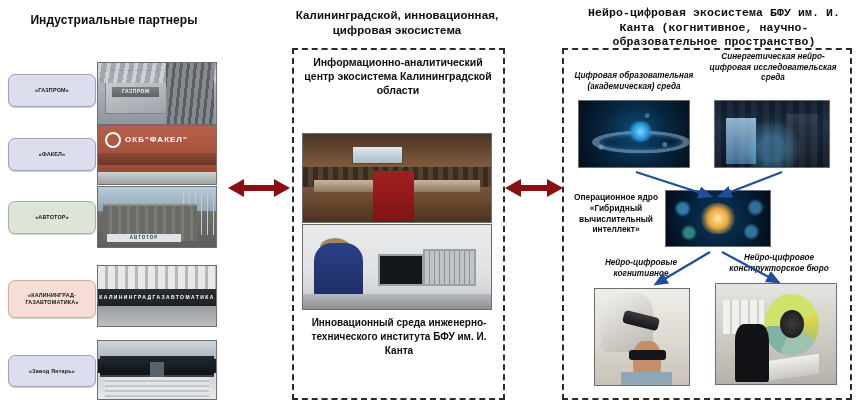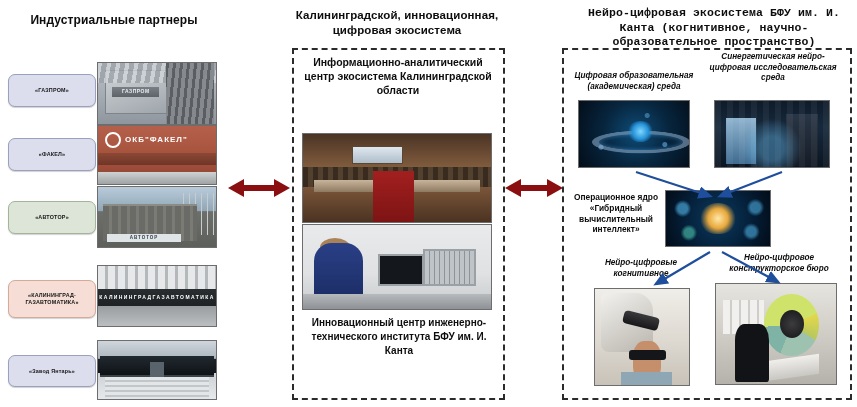--- a/index.html
+++ b/index.html
@@ -439,21 +439,21 @@
 <div class="photo ph-op abs" style="left:302px;top:224px;width:190px;height:86px;">
   <div class="inner">
     <div class="hair"></div>
       <div class="woman"></div>
     <div class="mon1"></div>
       <div class="mon2"></div>
       <div class="desk"></div>
   </div>
 </div>
 
-<div id="center-foot">Инновационный центр инженерно-технического института БФУ им. И. Канта</div>
+<div id="center-foot">Инновационный среда инженерно-технического института БФУ им. И. Канта</div>
 
 <svg class="arrow" style="left:505px;top:176px;" width="58" height="24">
   <g fill="#8b0f10">
     <polygon points="0,12 16,3 16,21"></polygon>
     <polygon points="58,12 42,3 42,21"></polygon>
     <rect x="14" y="9" width="30" height="6"></rect>
   </g>
 </svg>
 
 <div class="abs col-title" id="right-title">Нейро-цифровая экосистема  БФУ им. И. Канта (когнитивное, научно-образовательное пространство)</div>

